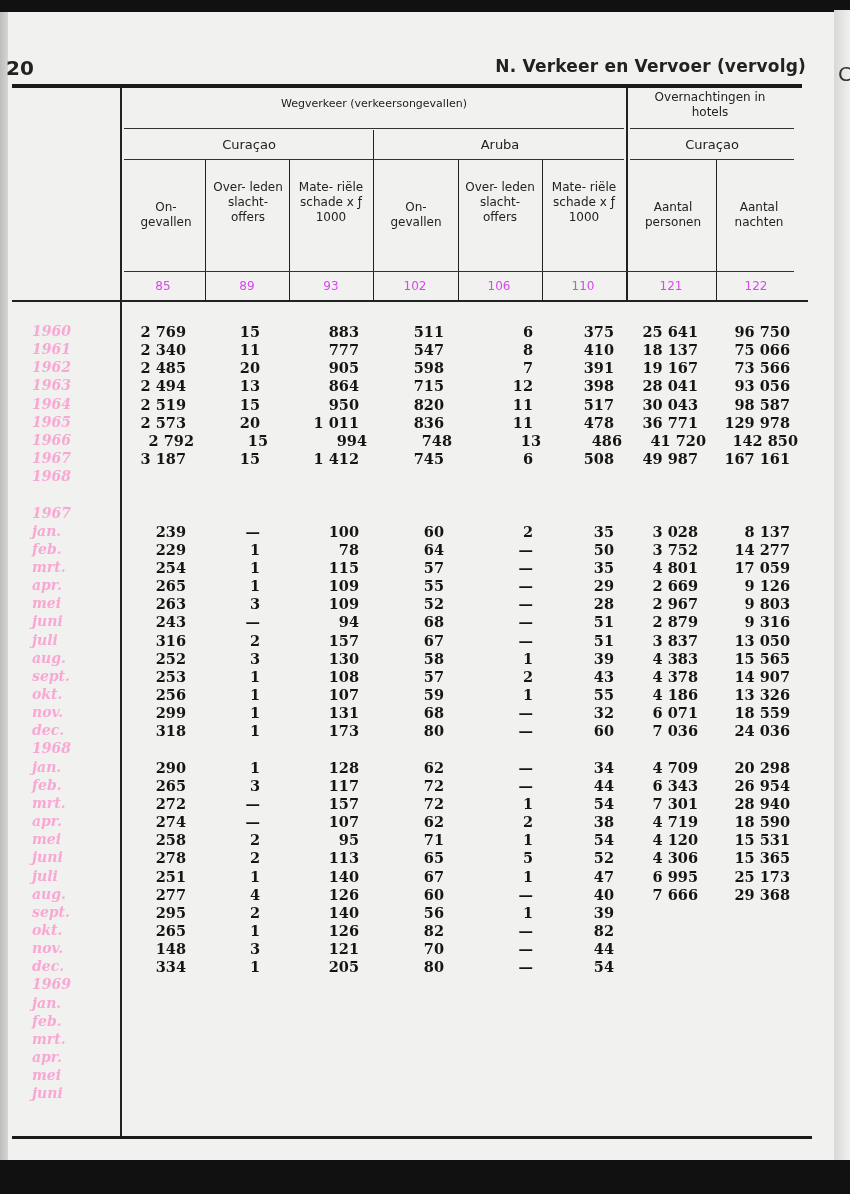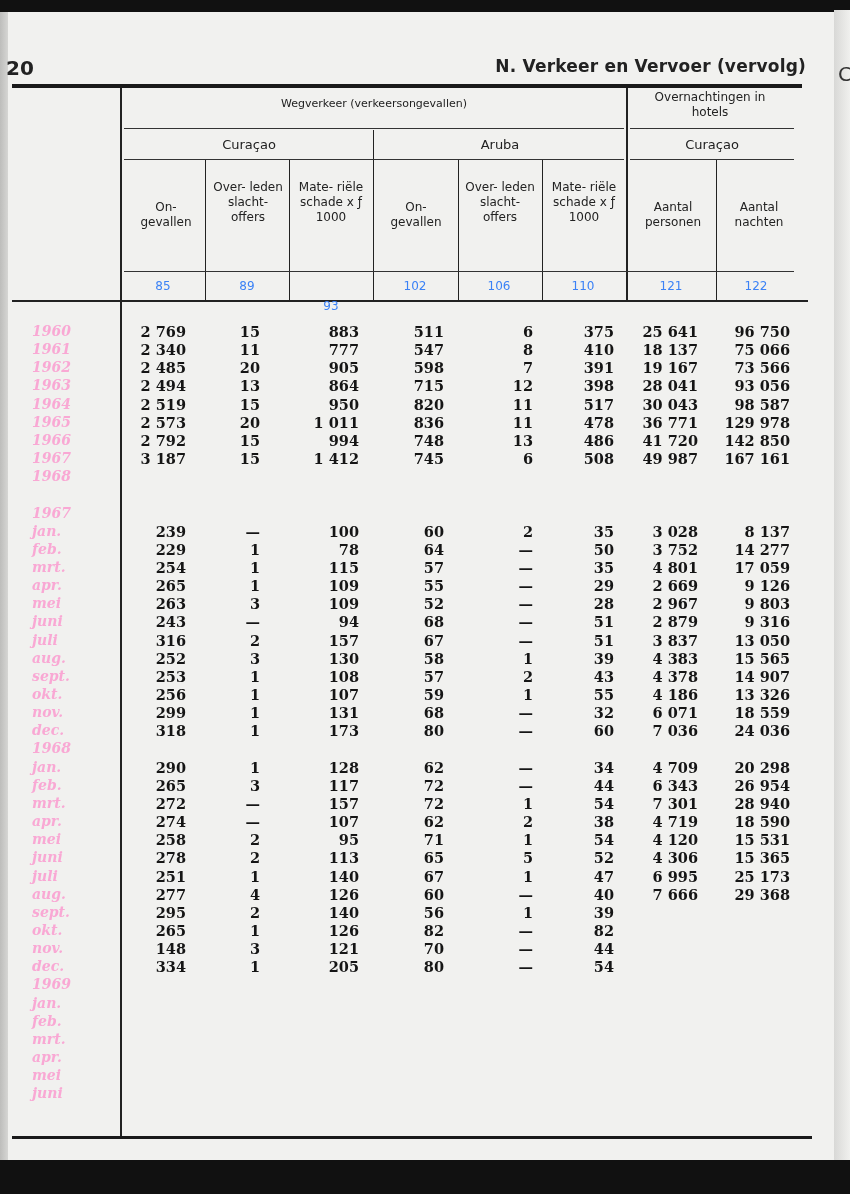--- a/index.html
+++ b/index.html
@@ -28,21 +28,21 @@
   .page-title { right:44px; top:56px; font-size:17px; font-weight:bold; letter-spacing:0.2px; }
 
   .rule-thick { position:absolute; left:12px; top:84px; width:790px; height:4px; background:#1a1a1a; }
   .rule-bottom { position:absolute; left:12px; top:1136px; width:800px; height:3px; background:#1a1a1a; }
 
   .vline { position:absolute; width:2px; background:#222; }
   .hline { position:absolute; height:1px; background:#333; }
   .hline.thick { height:2px; background:#222; }
 
   .h { position:absolute; font-family:"DejaVu Sans", sans-serif; font-size:12px; color:#222; text-align:center; line-height:15px; }
-  .colnum { position:absolute; font-family:"DejaVu Sans", sans-serif; font-size:12px; color:#3b82f6; text-align:center; width:60px; }
+  .colnum { position:absolute; font-family:"DejaVu Sans", sans-serif; font-size:12px; color:#d946ef; text-align:center; width:60px; }
 
   .body-area { position:absolute; left:0; top:320px; width:834px; }
   .row { position:absolute; height:18px; left:0; width:834px; font-size:14.5px; font-weight:bold; color:#151515; }
   .row .lbl { position:absolute; left:32px; top:0; font-style:italic; font-weight:bold; color:#f9a8d4; font-size:14px; }
   .row .c { position:absolute; top:0; text-align:right; white-space:nowrap; }
   .c1 { right:648px; }   
   .c2 { right:574px; }   
   .c3 { right:475px; }   
   .c4 { right:390px; }   
   .c5 { right:301px; }   
@@ -92,21 +92,21 @@
   <div class="h" style="left:212px;top:180px;width:72px;">Over- leden slacht- offers</div>
   <div class="h" style="left:295px;top:180px;width:72px;">Mate- riële schade x ƒ 1000</div>
   <div class="h" style="left:380px;top:200px;width:72px;">On- gevallen</div>
   <div class="h" style="left:464px;top:180px;width:72px;">Over- leden slacht- offers</div>
   <div class="h" style="left:548px;top:180px;width:72px;">Mate- riële schade x ƒ 1000</div>
   <div class="h" style="left:634px;top:200px;width:78px;">Aantal personen</div>
   <div class="h" style="left:722px;top:200px;width:74px;">Aantal nachten</div>
 
   <div class="colnum" style="left:133px;top:279px;">85</div>
   <div class="colnum" style="left:217px;top:279px;">89</div>
-  <div class="colnum" style="left:301px;top:279px;margin-top:20px;">93</div>
+  <div class="colnum" style="left:301px;top:279px;">93</div>
   <div class="colnum" style="left:385px;top:279px;">102</div>
   <div class="colnum" style="left:469px;top:279px;">106</div>
   <div class="colnum" style="left:553px;top:279px;">110</div>
   <div class="colnum" style="left:641px;top:279px;">121</div>
   <div class="colnum" style="left:726px;top:279px;">122</div>
 </div>
 
 <div class="body-area" id="tbody">
     <div class="row" style="top: 3px;">
       <span class="lbl">1960</span>
@@ -167,21 +167,21 @@
       <span class="lbl">1965</span>
       <span class="c c1">2 573</span>
       <span class="c c2">20</span>
       <span class="c c3">1 011</span>
       <span class="c c4">836</span>
       <span class="c c5">11</span>
       <span class="c c6">478</span>
       <span class="c c7">36 771</span>
       <span class="c c8">129 978</span>
     </div>
-    <div class="row" style="top: 111.9px;">
+    <div class="row" style="top: 111.9px; padding-left: 8px;">
       <span class="lbl">1966</span>
       <span class="c c1">2 792</span>
       <span class="c c2">15</span>
       <span class="c c3">994</span>
       <span class="c c4">748</span>
       <span class="c c5">13</span>
       <span class="c c6">486</span>
       <span class="c c7">41 720</span>
       <span class="c c8">142 850</span>
     </div>

